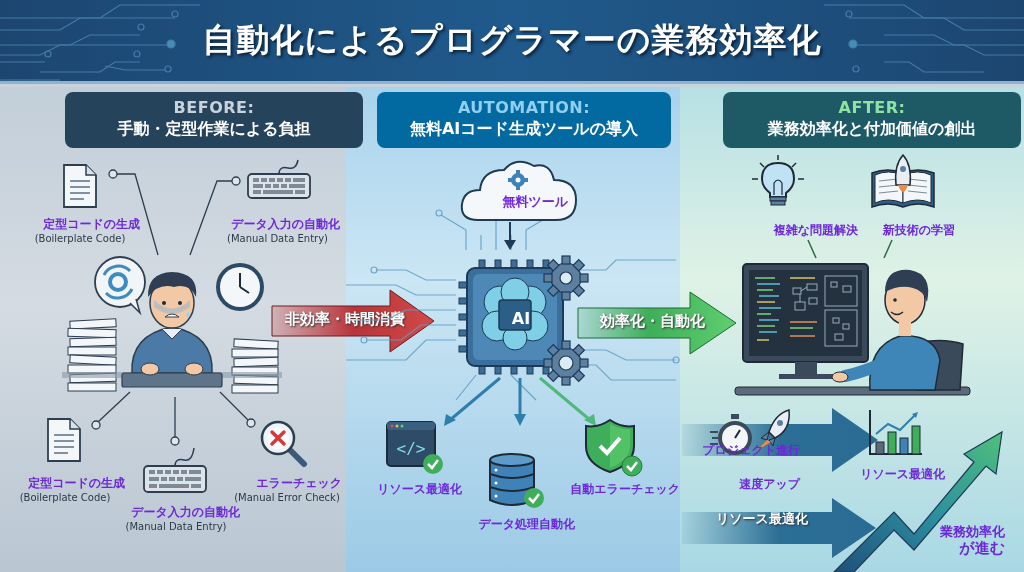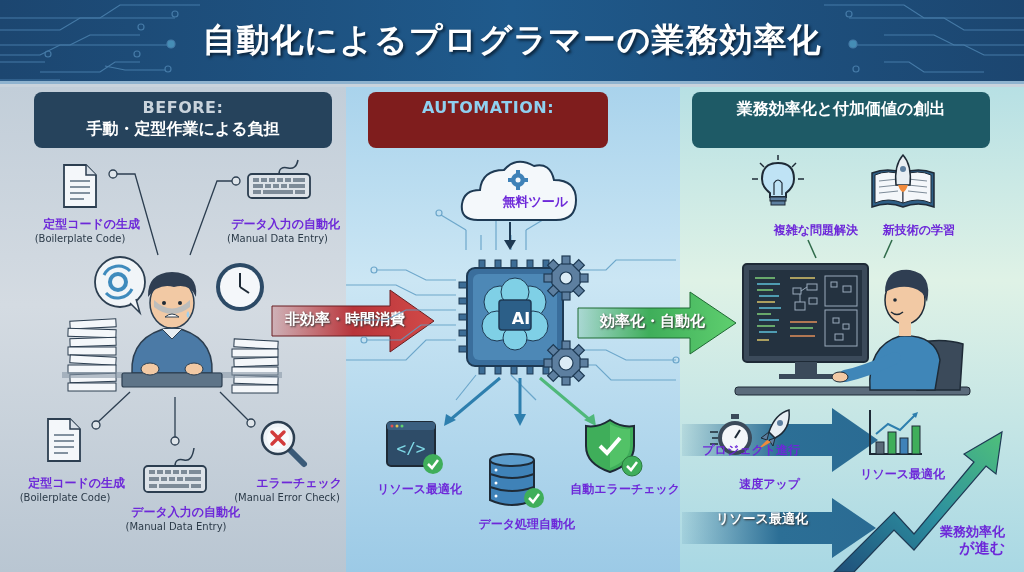--- a/index.html
+++ b/index.html
@@ -6,26 +6,26 @@
   html,body{width:1024px;height:572px;overflow:hidden;}
   body{position:relative;font-family:"DejaVu Sans","Liberation Sans",sans-serif;background:#c9d3dc;}
   .abs{position:absolute;}
   
   #header{left:0;top:0;width:1024px;height:84px;background:linear-gradient(90deg,#1c4670 0%,#1f5a8c 50%,#1c4670 100%);border-bottom:3px solid #8fb3cf;}
   #title{left:0;top:18px;width:1024px;text-align:center;color:#fff;font-size:33px;font-weight:bold;letter-spacing:1px;text-shadow:2px 2px 3px #0b2238;}
   
   #panel-before{left:0;top:87px;width:346px;height:485px;background:linear-gradient(180deg,#c2ced9 0%,#d4dbe2 45%,#b9c6d2 100%);}
   #panel-auto{left:346px;top:87px;width:334px;height:485px;background:linear-gradient(180deg,#a9d3ec 0%,#cbe6f4 40%,#9ccae6 100%);}
   #panel-after{left:680px;top:87px;width:344px;height:485px;background:linear-gradient(180deg,#b7e0e4 0%,#dff2e6 40%,#a9d8e4 100%);}
-  .phead{border-radius:8px;text-align:center;padding-top:6px;height:56px;}
+  .phead{border-radius:8px;text-align:center;padding-top:6px;height:56px;margin-left:31px;}
   .phead .t1{font-size:16px;font-weight:bold;letter-spacing:0.5px;line-height:20px;}
   .phead .t2{font-size:16px;font-weight:bold;color:#fff;line-height:22px;}
   #before-head{left:34px;top:92px;width:298px;background:#26435c;}
   #before-head .t1{color:#c9d3dc;}
-  #auto-head{left:368px;top:92px;width:240px;background:#7f1d1d;}
+  #auto-head{left:346px;top:92px;width:294px;background:#0369a1;}
   #auto-head .t1{color:#8fd0f0;}
   #after-head{left:692px;top:92px;width:298px;background:#1e5a66;}
   #after-head .t1{color:#8fe3a2;}
   .lbl{font-size:12px;font-weight:bold;color:#6d28d9;text-align:right;white-space:nowrap;}
   .sub{font-size:10px;color:#2b3a48;text-align:center;white-space:nowrap;}
   .arrow-text{font-size:15px;font-weight:bold;color:#fff;text-shadow:1px 1px 2px #333;white-space:nowrap;}
   svg{position:absolute;overflow:visible;}
 </style>
 </head>
 <body>
@@ -67,22 +67,24 @@
 <div id="panel-before" class="abs"></div>
 <div id="panel-auto" class="abs"></div>
 <div id="panel-after" class="abs"></div>
 
 <div id="before-head" class="abs phead">
   <div class="t1">BEFORE:</div>
   <div class="t2">手動・定型作業による負担</div>
 </div>
 <div id="auto-head" class="abs phead">
   <div class="t1">AUTOMATION:</div>
+  <div class="t2">無料AIコード生成ツールの導入</div>
 </div>
 <div id="after-head" class="abs phead">
+  <div class="t1">AFTER:</div>
   <div class="t2">業務効率化と付加価値の創出</div>
 </div>
 
 <svg width="346" height="485" style="left:0;top:87px;">
   <g stroke="#2c3e50" stroke-width="1.3" fill="none">
     <path d="M158 168 L135 87 H115"></path>
       <circle cx="113" cy="87" r="4" fill="#dfe5ea"></circle>
     <path d="M190 168 L217 94 H234"></path>
       <circle cx="236" cy="94" r="4" fill="#dfe5ea"></circle>
     <path d="M130 305 L98 335"></path>

